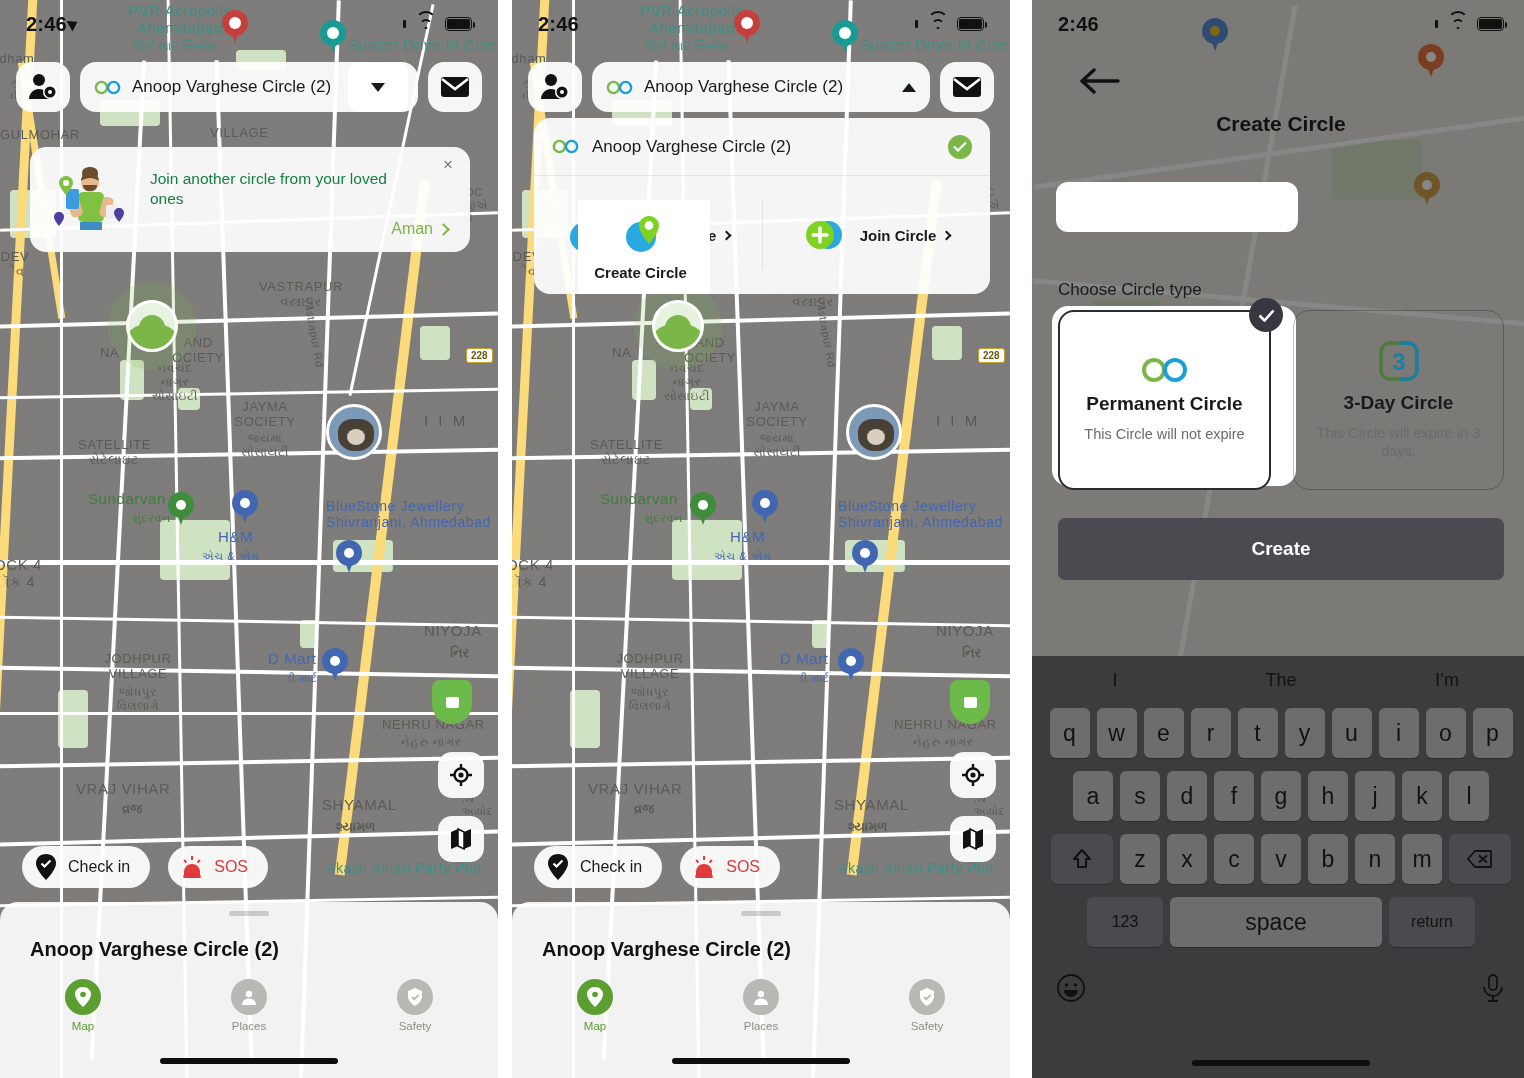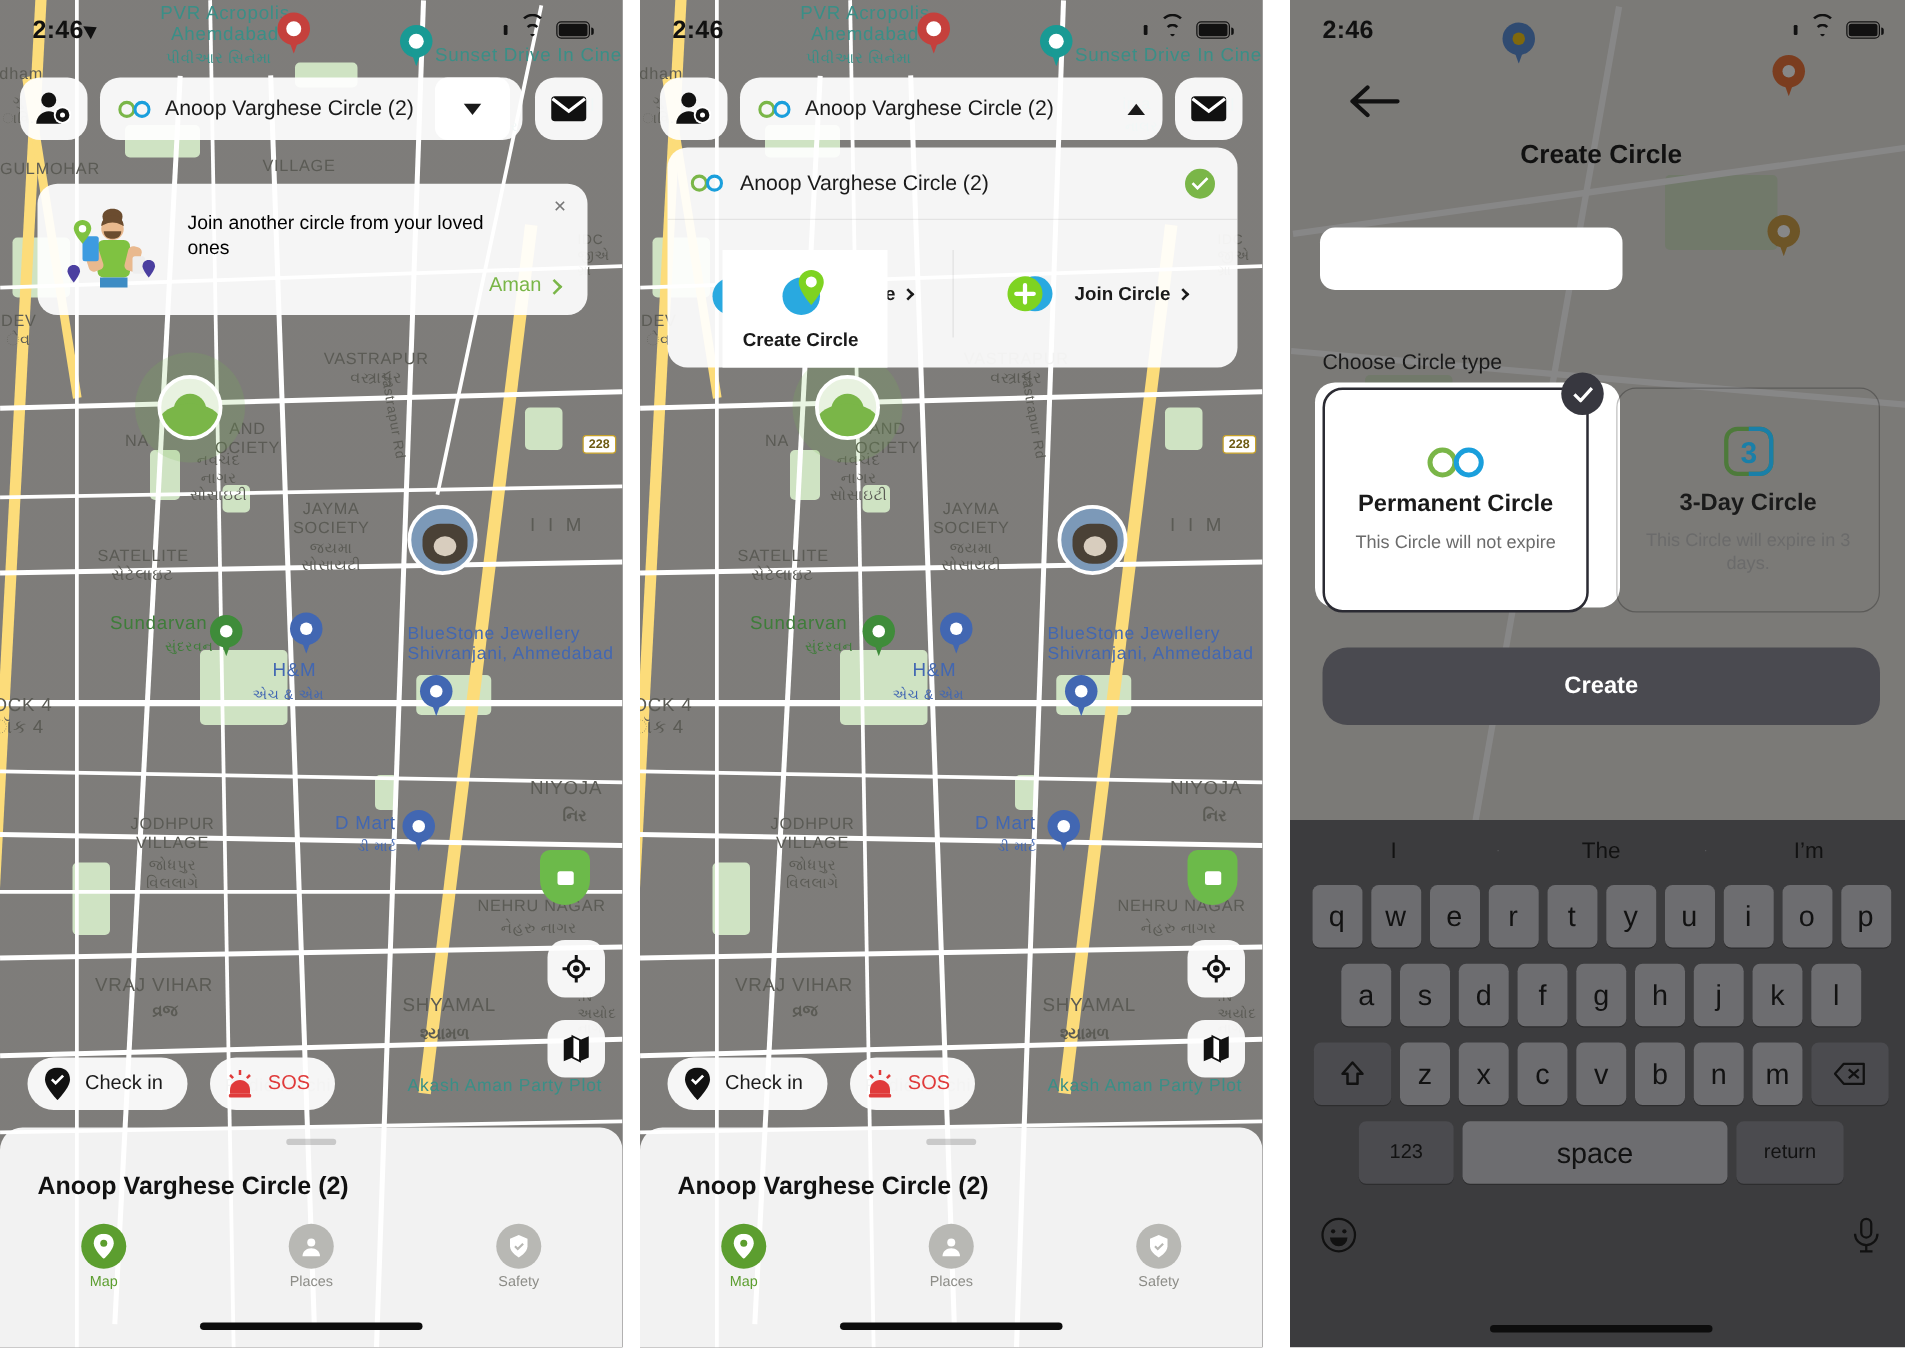--- a/index.html
+++ b/index.html
@@ -151,21 +151,21 @@
   .icon-mail { width:30px;height:22px; }
 
   
   .joinbanner {
     position:absolute; left:30px; top:147px; width:440px; height:105px;
     background: rgba(255,255,255,0.92);
     border-radius:16px; z-index:25;
   }
   .joinbanner .txt {
     position:absolute; left:120px; top:22px; right:50px;
-    font-size:15.5px; color:#000000; line-height:1.3;
+    font-size:15.5px; color:#15803d; line-height:1.3;
   }
   .joinbanner .joinlink {
     position:absolute; right:22px; bottom:14px;
     font-size:16px; color:#7ab648; display:flex; align-items:center; gap:6px;
   }
   .joinbanner .closex {
     position:absolute; right:12px; top:8px; width:20px;height:20px;
     color:#777; font-size:17px; line-height:20px; text-align:center;
   }
   .chev { width:9px;height:9px;border-right:2px solid currentColor;border-top:2px solid currentColor;transform:rotate(45deg); }
@@ -285,21 +285,21 @@
   .card-hl {
     position:absolute; left:20px; top:306px; width:244px; height:180px;
     background:#ffffff; border-radius:16px; z-index:19;
   }
   .selcheck {
     position:absolute; right:-14px; top:-14px; width:34px;height:34px;border-radius:50%;
     background:#37373f; display:flex;align-items:center;justify-content:center; z-index:5;
   }
   .createbtn {
     position:absolute; left:26px; right:26px; top:518px; height:62px;
-    background:#4a4a50; border-radius:20px;
+    background:#4a4a50; border-radius:7px;
     display:flex;align-items:center;justify-content:center;
     font-size:19px; font-weight:bold; color:#ffffff; z-index:20;
   }
 
   
   .kb {
     position:absolute; left:0; right:0; bottom:0; height:422px;
     background:#3c3c3e; z-index:30;
   }
   .kb-sugg {

